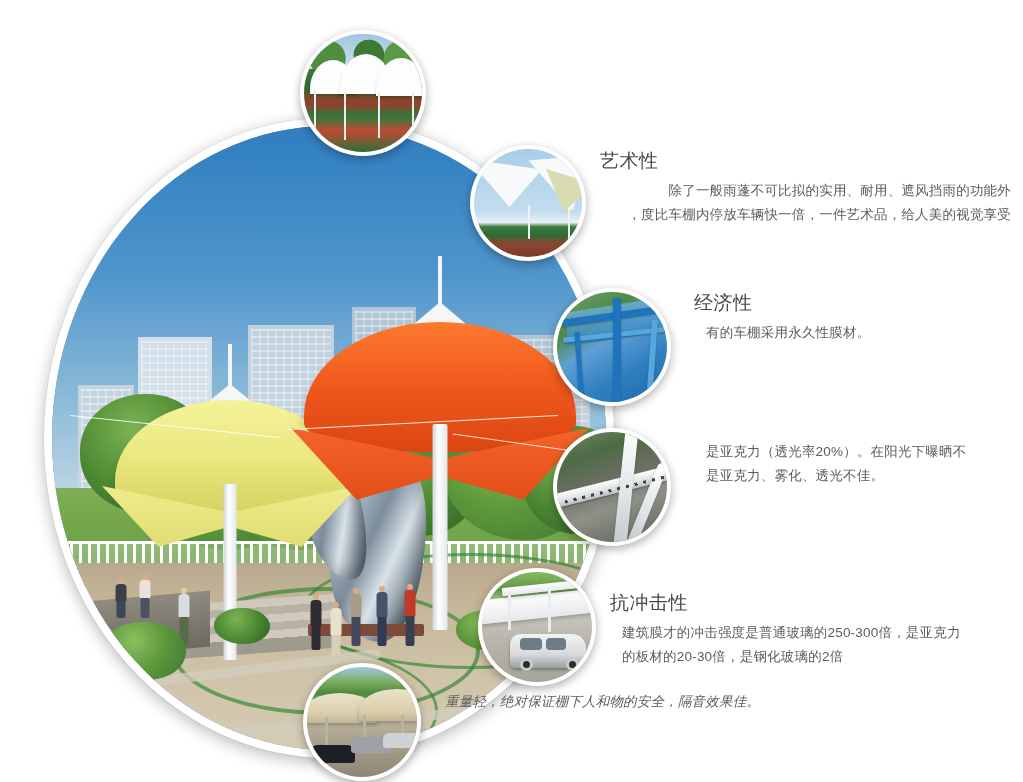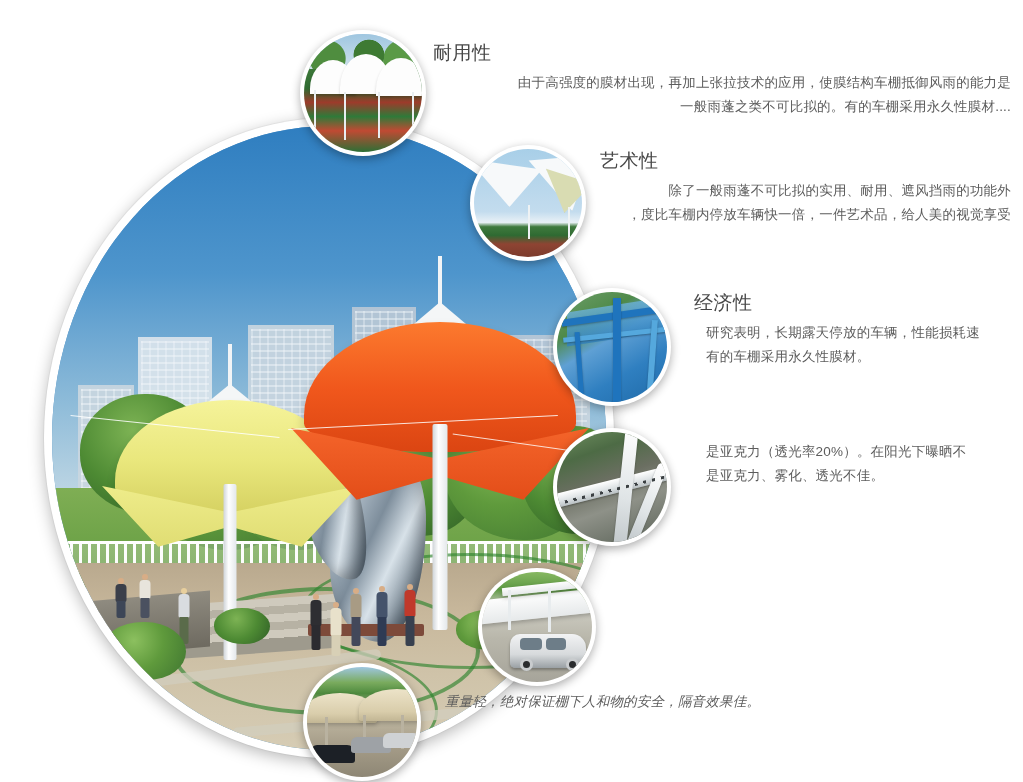--- a/index.html
+++ b/index.html
@@ -361,51 +361,50 @@
         <div class="col" style="left:18px;top:50px;height:34px;"></div>
         <div class="col" style="left:56px;top:48px;height:36px;"></div>
         <div class="col" style="left:94px;top:48px;height:34px;"></div>
         <div class="car" style="left:4px; top:78px;width:44px;height:18px;background:#1c2026;"></div>
         <div class="car" style="left:44px;top:70px;width:40px;height:16px;background:#9ea2a6;"></div>
         <div class="car" style="left:76px;top:66px;width:38px;height:15px;background:#cfd2d4;"></div>
       </div>
     </div>
   </div>
 
-  <div class="block ta-right" style="left:433px;top:40px;width:578px;">
-    <div class="title ta-left">耐用性</div>
-    <div class="body">
-      <span class="nowrap-line">由于高强度的膜材出现，再加上张拉技术的应用，使膜结构车棚抵御风雨的能力是</span>
-      <span class="nowrap-line">一般雨蓬之类不可比拟的。有的车棚采用永久性膜材....</span>
-    </div>
-  </div>
 
   <div class="block ta-right" style="left:600px;top:148px;width:411px;">
     <div class="title ta-left">艺术性</div>
     <div class="body">
       <span class="nowrap-line">除了一般雨蓬不可比拟的实用、耐用、遮风挡雨的功能外</span>
       <span class="nowrap-line">，度比车棚内停放车辆快一倍，一件艺术品，给人美的视觉享受</span>
     </div>
   </div>
 
   <div class="block ta-left" style="left:694px;top:290px;width:320px;">
     <div class="title">经济性</div>
     <div class="body" style="padding-left:12px;">
-      <span class="nowrap-line">研究表明，长期露天停放的车辆，性能损耗速</span>
       <span class="nowrap-line">有的车棚采用永久性膜材。</span>
     </div>
   </div>
 
   <div class="block ta-left" style="left:694px;top:440px;width:320px;">
     <div class="body" style="padding-left:12px;">
       <span class="nowrap-line">是亚克力（透光率20%）。在阳光下曝晒不</span>
       <span class="nowrap-line">是亚克力、雾化、透光不佳。</span>
     </div>
   </div>
 
+  <div class="block ta-left" style="left:610px;top:590px;width:405px;">
+    <div class="title">抗冲击性</div>
+    <div class="body" style="padding-left:12px;">
+      <span class="nowrap-line">建筑膜才的冲击强度是普通玻璃的250-300倍，是亚克力</span>
+      <span class="nowrap-line">的板材的20-30倍，是钢化玻璃的2倍</span>
+    </div>
+  </div>
 
   <div class="block ta-left" style="left:435px;top:690px;width:400px;">
     <div class="body" style="padding-left:10px;font-style:italic;">
       <span class="nowrap-line">重量轻，绝对保证棚下人和物的安全，隔音效果佳。</span>
     </div>
   </div>
 
 </div>
 
 </body></html>

